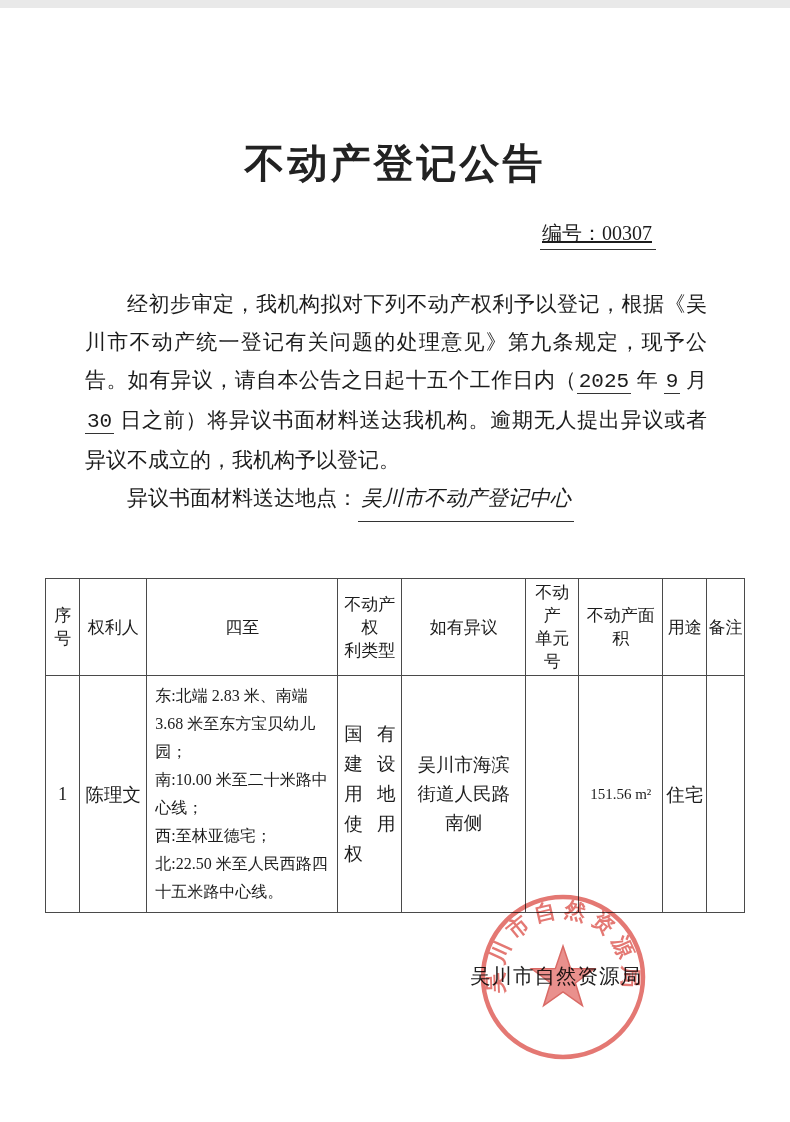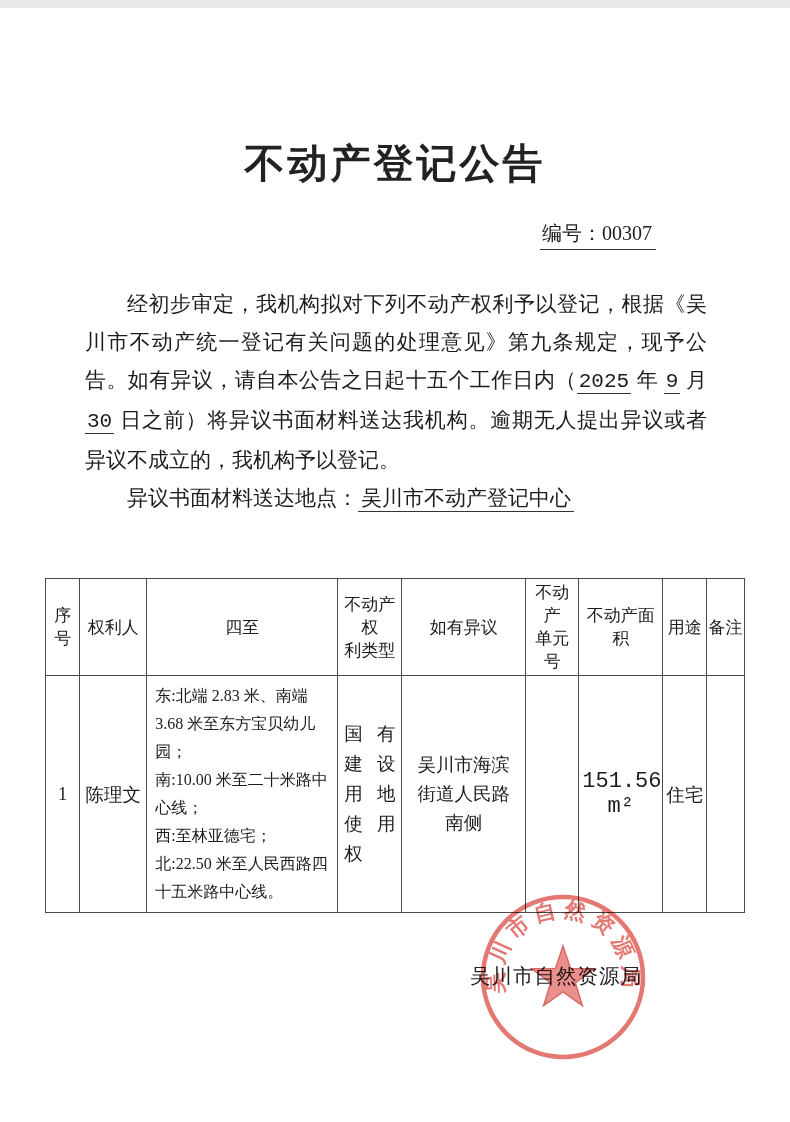--- a/index.html
+++ b/index.html
@@ -20,37 +20,39 @@
     color:#222;
   }
   .doc-no {
     position:absolute; top:212px; left:540px;
     font-size:20px;
   }
   .doc-no .uline-wrap {
     display:inline-block;
     border-bottom:1.5px solid #333;
     padding:0 4px 2px 2px;
+    text-decoration:underline;
   }
   .body-block {
     position:absolute; top:277px; left:85px; width:622px;
     font-size:21px; line-height:38px;
     text-align:justify;
   }
   .body-block p { margin:0; }
   .indent2 { text-indent:2em; }
   .contact-line { text-indent:8em; text-align:left; }
   .u-num {
     border-bottom:1.5px solid #333;
     padding:0 2px;
     font-family:Liberation Mono, monospace;
   }
   .u-val {
     border-bottom:1.5px solid #333;
-    padding:0 3px 1px 3px;
+    padding:0 3px 11px 3px;
+    font-style:italic;
   }
   .u-val-wide {
     display:inline-block;
     border-bottom:1.5px solid #333;
     padding:0 32px 2px 32px;
     line-height:30px;
   }
   .reg-table {
     position:absolute; top:570px; left:45px; width:700px;
     border-collapse:collapse;
@@ -74,21 +76,21 @@
   .reg-table td.cell-boundaries {
     text-align:left; padding:6px 8px;
     font-size:16px; line-height:28px;
   }
   .reg-table td.cell-right-type {
     text-align:justify; padding:4px 6px; line-height:30px;
   }
   .reg-table td.cell-location {
     text-align:center; padding:4px 8px; line-height:29px;
   }
-  .cell-area { font-size:22px;font-family:Liberation Mono, monospace; }
+  .cell-area { font-size:15px; }
   .footer-agency {
     position:absolute; top:954px; left:470px;
     font-size:20.5px; letter-spacing:1px; color:#222;
   }
   .footer-date {
     position:absolute; top:996px; left:477px;
     font-size:20.5px; letter-spacing:1px; color:#222;
   }
   .stamp {
     position:absolute; top:878px; left:472px;

